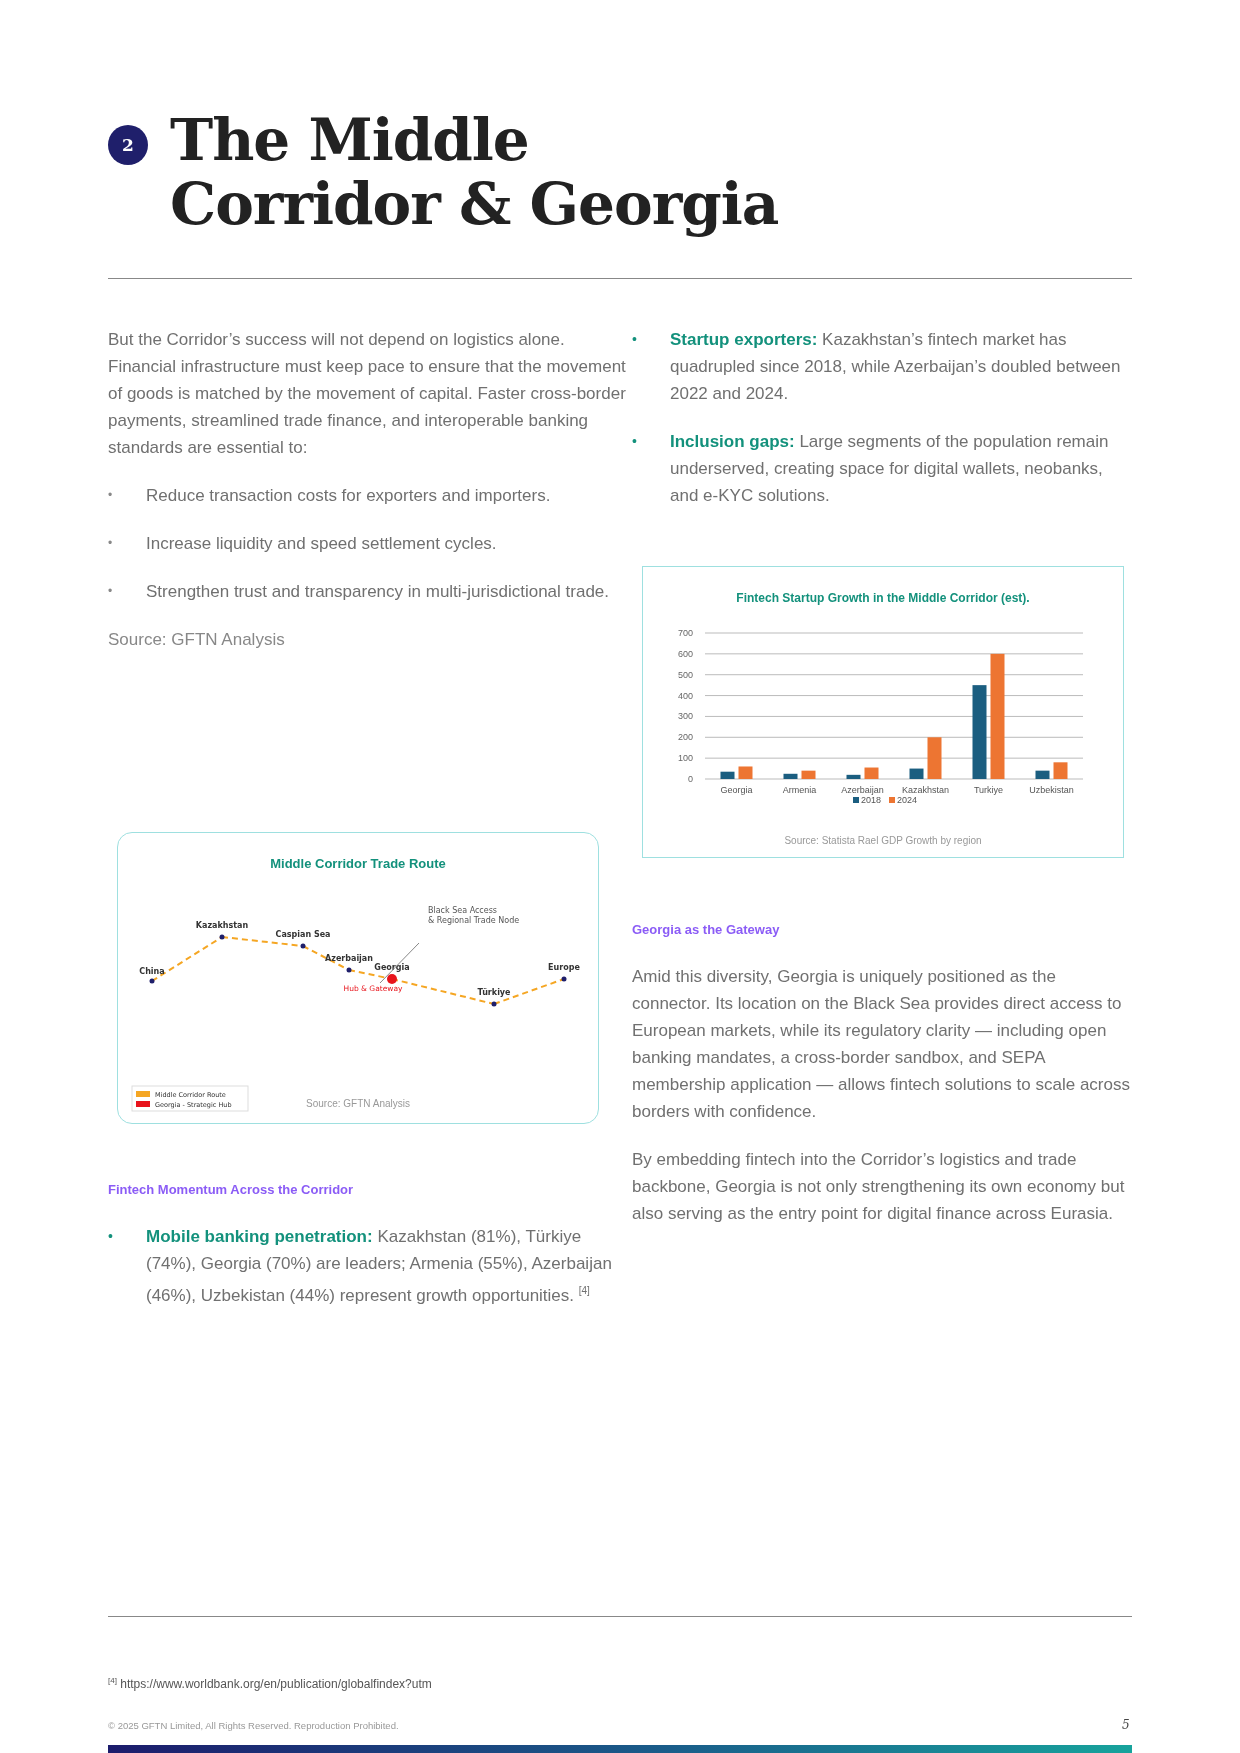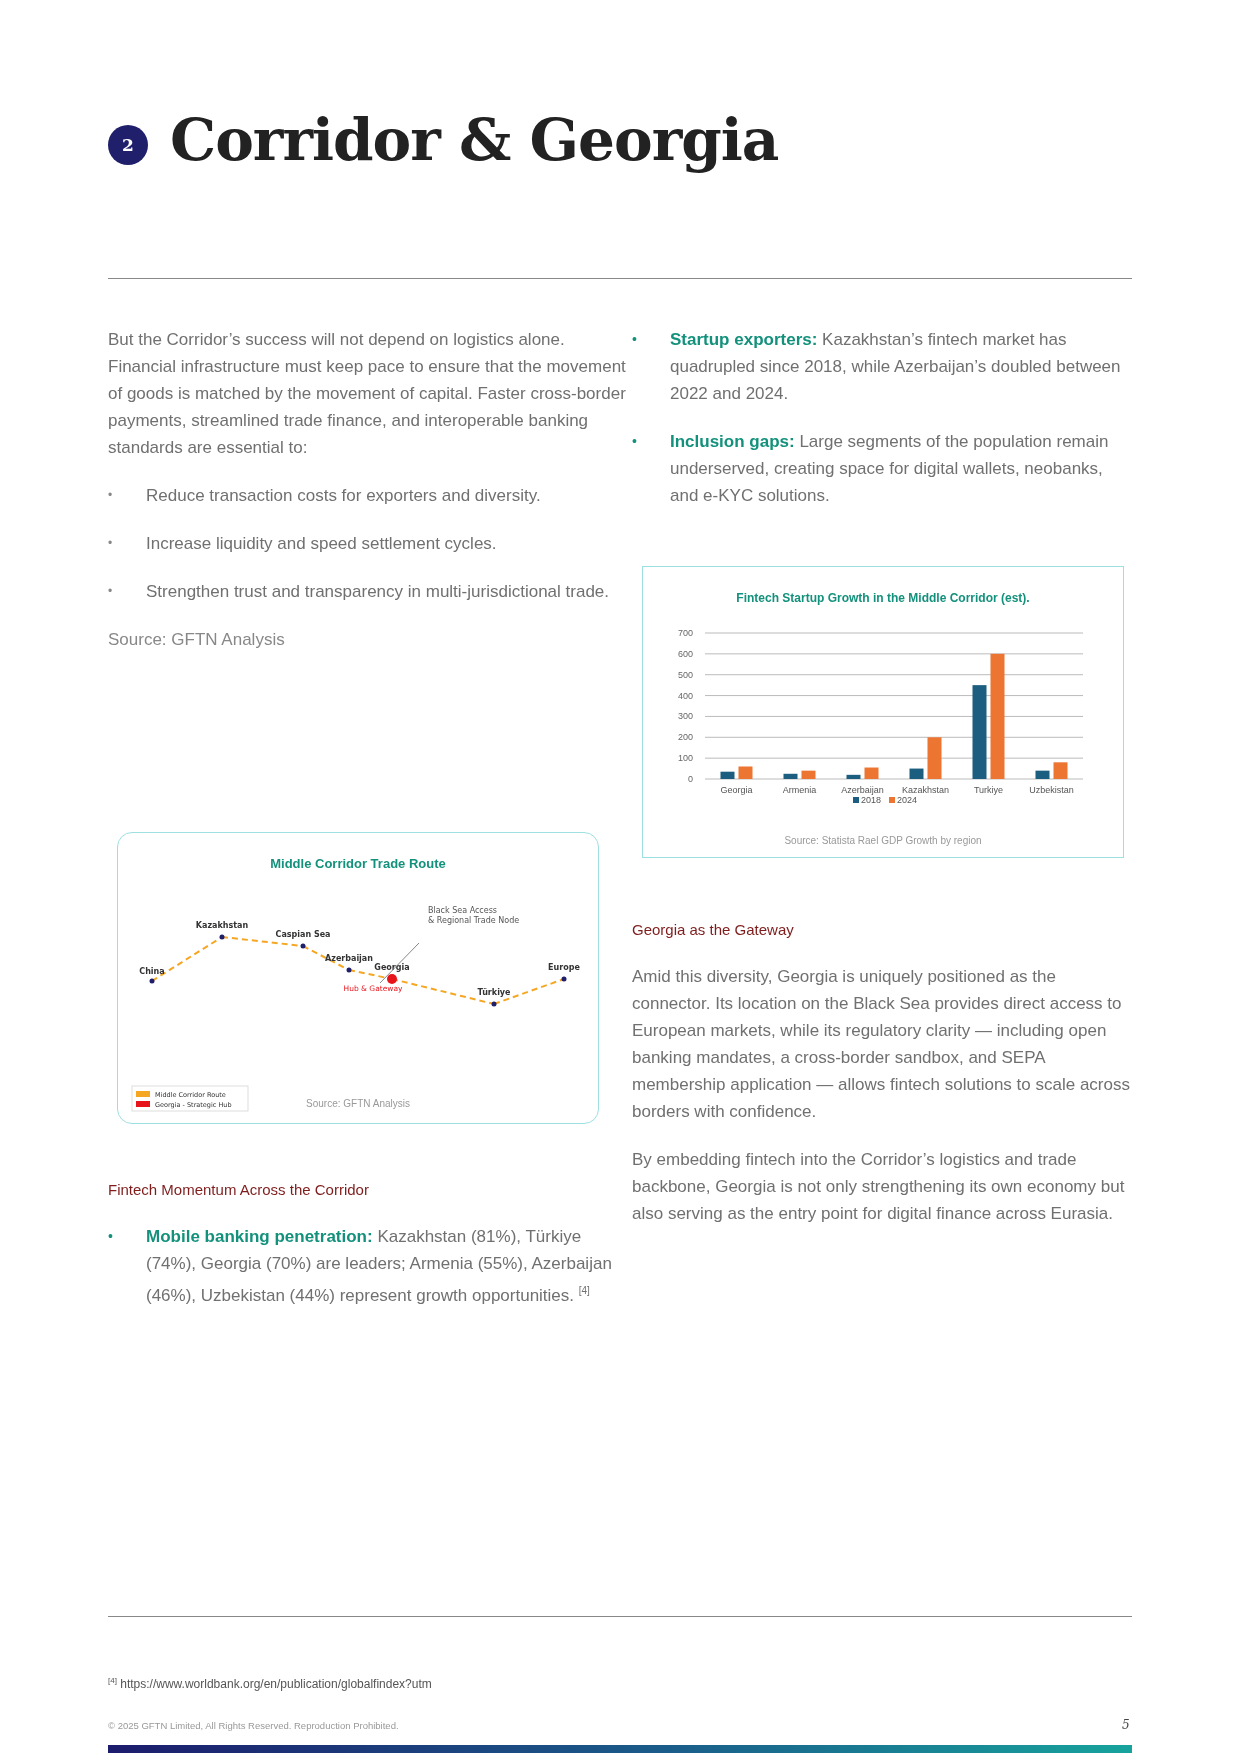--- a/index.html
+++ b/index.html
@@ -8,38 +8,39 @@
   .badge{left:108px;top:125px;width:40px;height:40px;border-radius:50%;background:#1f1f6b;color:#fff;font-family:"DejaVu Serif",serif;font-weight:bold;font-size:17px;display:flex;align-items:center;justify-content:center;}
   .title{left:170px;top:108px;font-family:"DejaVu Serif",serif;font-weight:bold;font-size:58px;line-height:64px;color:#222;letter-spacing:-1px;}
   .rule{left:108px;width:1024px;height:1px;background:#888;}
   .body-text{font-size:17px;line-height:27px;color:#707070;}
   .para{margin:0 0 21px 0;}
   ul.blist{list-style:none;margin:0;padding:0;}
   ul.blist li{position:relative;padding-left:38px;margin-bottom:21px;}
   ul.blist li .dot{position:absolute;left:0;top:0;color:#888;font-size:12px;}
   ul.glist li .dot{color:#13917c;font-size:14px;}
   .lead{color:#13917c;font-weight:bold;}
-  .h3{font-weight:normal;color:#7f1d1d;font-size:15px;}
+  .h3{font-weight:bold;color:#8b5cf6;font-size:13px;}
   .chartbox{border:1px solid #9ee0e0;background:#fff;}
   .sup{font-size:10px;vertical-align:super;}
   .footer-bar{left:108px;top:1745px;width:1024px;height:8px;background:linear-gradient(90deg,#1c1c6c,#1a5d8a 55%,#17a39c);}
 </style>
 </head>
 <body>
 
 <div class="abs badge">2</div>
 <div class="abs title">
+  <div>The Middle</div>
   <div>Corridor &amp; Georgia</div>
 </div>
 <div class="abs rule" style="top:278px;"></div>
 
 <div class="abs body-text" style="left:108px;top:326px;width:520px;">
   <p class="para">But the Corridor’s success will not depend on logistics alone. Financial infrastructure must keep pace to ensure that the movement of goods is matched by the movement of capital. Faster cross-border payments, streamlined trade finance, and interoperable banking standards are essential to:</p>
   <ul class="blist">
-    <li><span class="dot">•</span><span>Reduce transaction costs for exporters and diversity.</span></li>
+    <li><span class="dot">•</span><span>Reduce transaction costs for exporters and importers.</span></li>
     <li><span class="dot">•</span><span>Increase liquidity and speed settlement cycles.</span></li>
     <li><span class="dot">•</span><span>Strengthen trust and transparency in multi-jurisdictional trade.</span></li>
   </ul>
   <div style="color:#888;">Source: GFTN Analysis</div>
 </div>
 
 <div class="abs body-text" style="left:632px;top:326px;width:500px;">
   <ul class="blist glist">
     <li><span class="dot">•</span><span class="lead">Startup exporters:</span><span> Kazakhstan’s fintech market has quadrupled since 2018, while Azerbaijan’s doubled between 2022 and 2024.</span></li>
     <li><span class="dot">•</span><span class="lead">Inclusion gaps:</span><span> Large segments of the population remain underserved, creating space for digital wallets, neobanks, and e-KYC solutions.</span></li>

